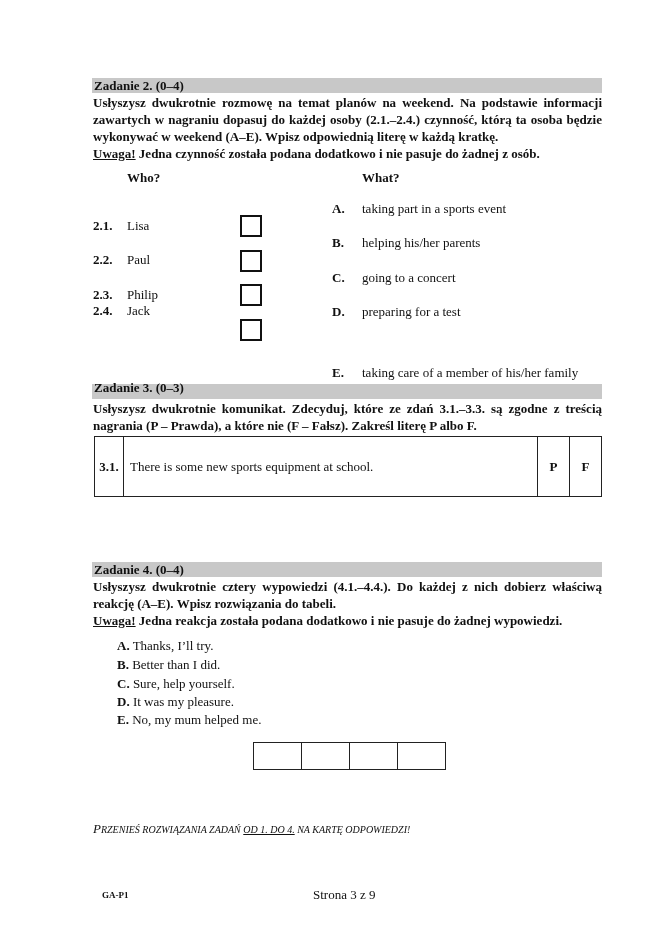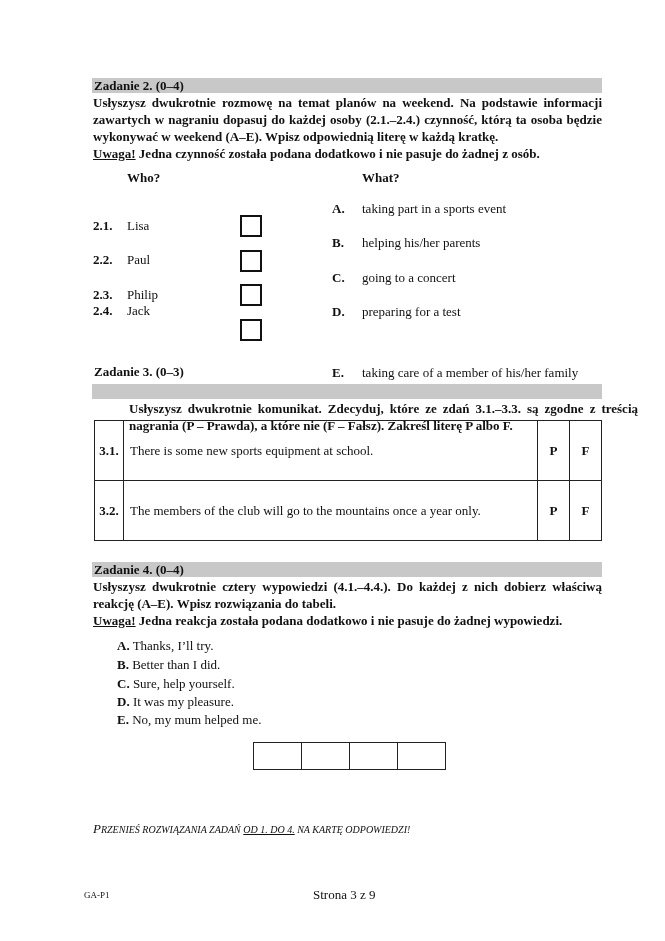--- a/index.html
+++ b/index.html
@@ -10,33 +10,33 @@
     .instr { position: absolute; left: 93px; width: 509px; font-weight: bold; font-size: 13px;
       line-height: 17px; text-align: justify; }
     .instr p { margin: 0; }
     .u { text-decoration: underline; }
     .colhead { position: absolute; font-weight: bold; font-size: 13px; }
     .who-row { position: absolute; left: 93px; font-size: 13px; }
     .who-num { font-weight: bold; display: inline-block; width: 34px; }
     .box { position: absolute; left: 240px; width: 18px; height: 18px; border: 2px solid #111; }
     .what-row { position: absolute; left: 332px; font-size: 13px; }
     .what-letter { font-weight: bold; display: inline-block; width: 30px; }
-    table.tf { position: absolute; left: 94px; top: 420px; width: 508px; border-collapse: collapse; }
+    table.tf { position: absolute; left: 94px; top: 436px; width: 508px; border-collapse: collapse; }
     table.tf td { border: 1.5px solid #222; height: 27px; font-size: 13px; padding: 16px 6px; }
     table.tf td.num { width: 20px; font-weight: bold; text-align: center; padding: 0 4px; }
     table.tf td.pf { width: 19px; text-align: center; font-weight: bold; }
     .opt { position: absolute; left: 93px; font-size: 13px; margin-left: 24px; }
     .opt b { font-weight: bold; }
     table.ans { position: absolute; left: 253px; top: 742px; border-collapse: collapse; }
     table.ans td { border: 1.5px solid #222; width: 45px; height: 24px; text-align: center;
       font-weight: bold; font-size: 13px; }
     .transfer { position: absolute; left: 93px; top: 821px; font-style: italic; font-size: 12px; }
     .transfer .big { font-size: 13px; }
     .transfer .sc { font-size: 10px; }
-    .footer-left { position: absolute; left: 84px; top: 890px; font-weight: normal; font-size: 9px; }
+    .footer-left { position: absolute; left: 102px; top: 890px; font-weight: bold; font-size: 9px; }
     .footer-center { position: absolute; left: 313px; top: 887px; font-size: 13px; }
   </style>
 </head>
 <body>
 
 <div class="bar" style="top:78px;"></div>
 <div class="bar-title" style="top:78px;">Zadanie 2. (0–4)</div>
 <div class="instr" style="top:94px;">
   <p>Usłyszysz dwukrotnie rozmowę na temat planów na weekend. Na podstawie informacji zawartych w nagraniu dopasuj do każdej osoby (2.1.–2.4.) czynność, którą ta osoba będzie wykonywać w weekend (A–E). Wpisz odpowiednią literę w każdą kratkę.</p>
   <p><span class="u">Uwaga!</span><span> Jedna czynność została podana dodatkowo i nie pasuje do żadnej z osób.</span></p>
@@ -55,36 +55,30 @@
 <div class="box" style="top:284px;"></div>
 <div class="box" style="top:319px;"></div>
 
 <div class="what-row" style="top:201px;"><span class="what-letter">A.</span><span>taking part in a sports event</span></div>
 <div class="what-row" style="top:235px;"><span class="what-letter">B.</span><span>helping his/her parents</span></div>
 <div class="what-row" style="top:270px;"><span class="what-letter">C.</span><span>going to a concert</span></div>
 <div class="what-row" style="top:304px;"><span class="what-letter">D.</span><span>preparing for a test</span></div>
 <div class="what-row" style="top:357px;margin-top:8px;"><span class="what-letter">E.</span><span>taking care of a member of his/her family</span></div>
 
 <div class="bar" style="top:384px;"></div>
-<div class="bar-title" style="top:364px;">Zadanie 3. (0–3)</div>
-<div class="instr" style="top:400px;margin-left:36px;">
+<div class="bar-title" style="top:380px;">Zadanie 3. (0–3)</div>
+<div class="instr" style="top:400px;">
   <p>Usłyszysz dwukrotnie komunikat. Zdecyduj, które ze zdań 3.1.–3.3. są zgodne z treścią nagrania (P – Prawda), a które nie (F – Fałsz). Zakreśl literę P albo F.</p>
 </div>
 
 <table class="tf">
   <tbody>
       <tr>
     <td class="num">3.1.</td>
     <td>There is some new sports equipment at school.</td>
-    <td class="pf">P</td>
-    <td class="pf">F</td>
-  </tr>
-  <tr>
-    <td class="num">3.2.</td>
-    <td>The members of the club will go to the mountains once a year only.</td>
     <td class="pf">P</td>
     <td class="pf">F</td>
   </tr>
 </tbody>
   </table>
 
 <div class="bar" style="top:562px;"></div>
 <div class="bar-title" style="top:562px;">Zadanie 4. (0–4)</div>
 <div class="instr" style="top:578px;">
   <p>Usłyszysz dwukrotnie cztery wypowiedzi (4.1.–4.4.). Do każdej z nich dobierz właściwą reakcję (A–E). Wpisz rozwiązania do tabeli.</p>

